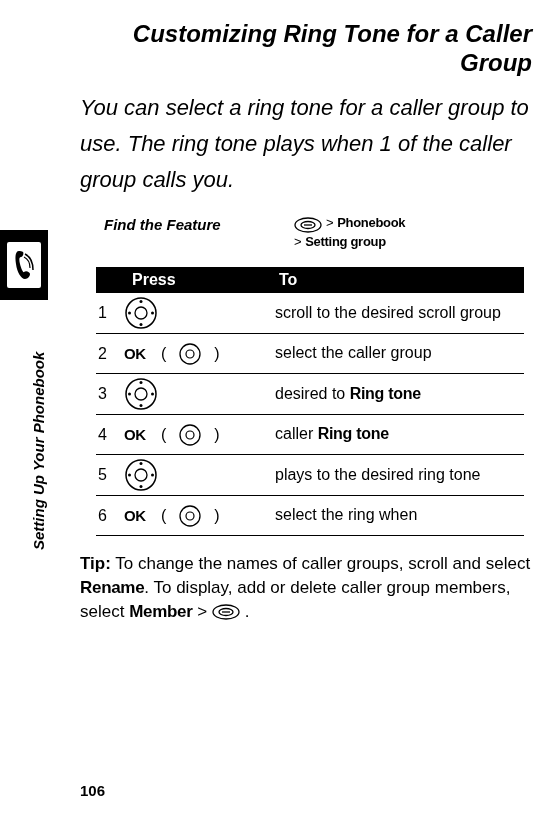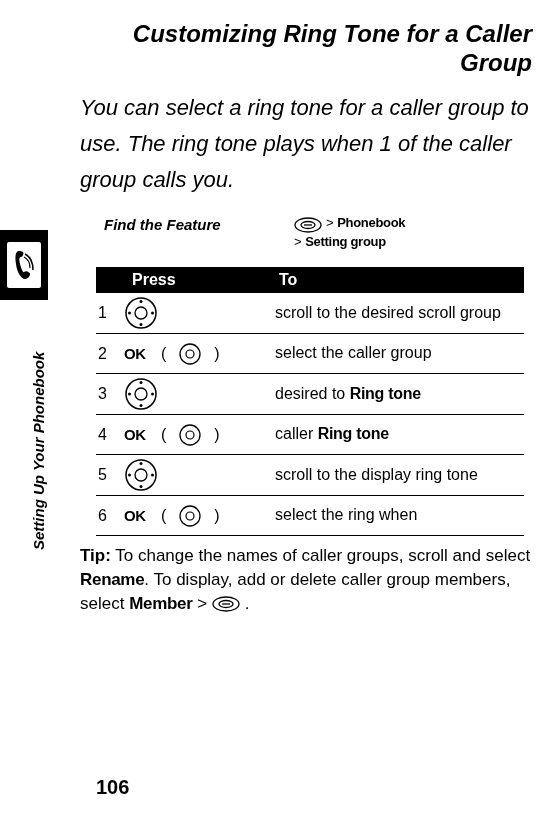--- a/index.html
+++ b/index.html
@@ -85,21 +85,21 @@
     }
     .table-row .to-cell {
       flex: 1;
       font-size: 16px;
       padding: 2px 0 2px 4px;
       line-height: 1.3;
     }
     .ok-label { font-weight: bold; margin-right: 3px; font-family: Arial; }
     .paren { font-size: 16px; }
     .tip {
-      margin-top: 8px;
+      margin-top: 16px;
       font-size: 17px;
       line-height: 1.4;
     }
     .tip-label { font-weight: bold; }
     .side-tab {
       position: absolute;
       left: 0;
       top: 230px;
       width: 48px;
       height: 70px;
@@ -124,23 +124,23 @@
       top: 550px;
       transform: rotate(-90deg);
       transform-origin: left top;
       font-size: 15px;
       font-weight: bold;
       font-style: italic;
       white-space: nowrap;
     }
     .page-num {
       position: absolute;
-      left: 96px;
+      left: 80px;
       bottom: 20px;
-      font-size: 20px;
+      font-size: 15px;
       font-weight: bold;
     }
     svg { display: inline-block; vertical-align: middle; }
     .condensed-bold { font-weight: bold; font-family: 'Arial Narrow', Arial, sans-serif; letter-spacing: -0.3px; }
   </style>
 </head>
 <body>
 
 <div class="side-tab">
   <div class="side-tab-inner">
@@ -242,21 +242,21 @@
       <div class="press-cell">
         <svg width="34" height="34" viewBox="0 0 34 34">
           <circle cx="17" cy="17" r="15" fill="none" stroke="#000" stroke-width="1.5"></circle>
           <circle cx="17" cy="17" r="6" fill="none" stroke="#000" stroke-width="1.3"></circle>
           <circle cx="17" cy="5.5" r="1.5" fill="#000"></circle>
             <circle cx="17" cy="28.5" r="1.5" fill="#000"></circle>
           <circle cx="5.5" cy="17" r="1.5" fill="#000"></circle>
             <circle cx="28.5" cy="17" r="1.5" fill="#000"></circle>
         </svg>
       </div>
-      <div class="to-cell"><span>scroll to the display ring tone</span></div>
+      <div class="to-cell"><span>plays to the desired ring tone</span></div>
     </div>
 
     <div class="table-row">
       <div class="num">6</div>
       <div class="press-cell">
         <span class="ok-label condensed-bold">OK</span>
           <span class="paren">(</span>
         <svg width="24" height="24" viewBox="0 0 24 24">
           <circle cx="12" cy="12" r="10" fill="none" stroke="#000" stroke-width="1.3"></circle>
           <circle cx="12" cy="12" r="4" fill="none" stroke="#000" stroke-width="1.2"></circle>

